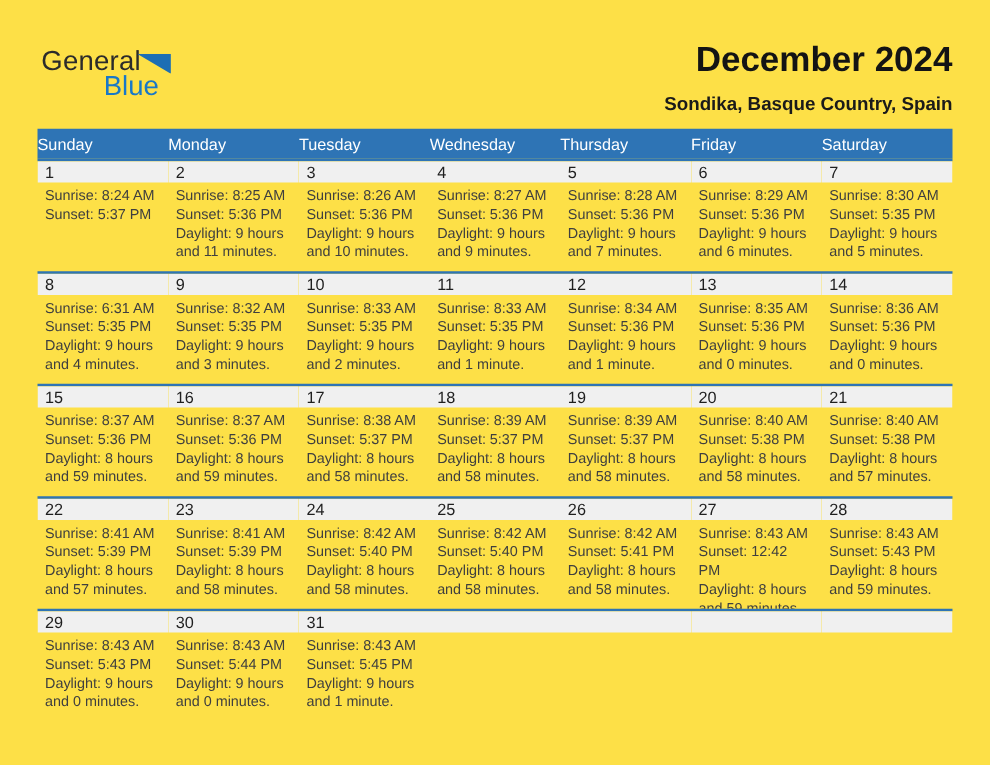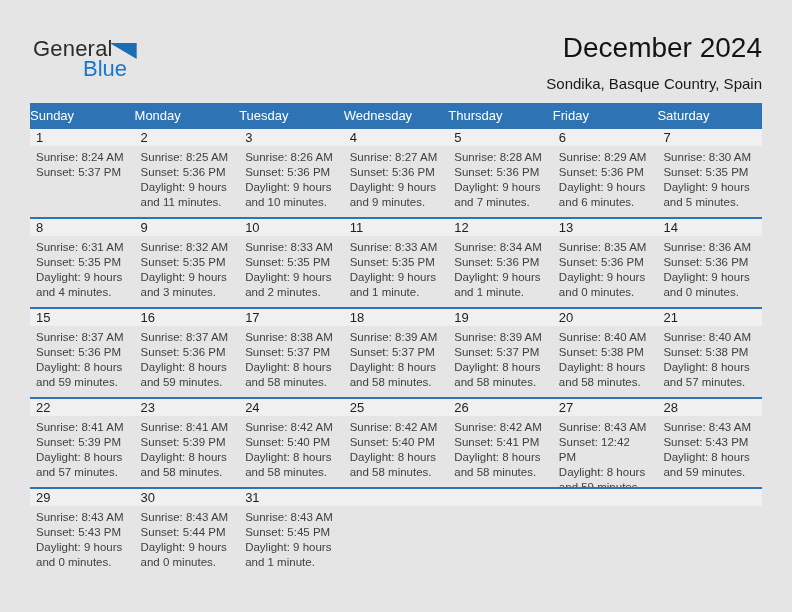--- a/index.html
+++ b/index.html
@@ -1,28 +1,28 @@
 <!DOCTYPE html>
 <html style="--header-blue: #2e74b5; --band-gray: #f0f0f0; --logo-blue: #1878c8; --triangle-blue: #1c6eb4;"><head>
 <meta charset="utf-8">
 <style>
   html,body{margin:0;padding:0;background:#ffffff;}
   body{width:792px;height:612px;overflow:hidden;}
-  .page{position:relative;width:792px;height:612px;font-family:"Liberation Sans",sans-serif;background:#e5e5e5;}
+  .page{position:relative;width:792px;height:612px;font-family:"Liberation Sans",sans-serif;background:#fde047;}
 
   
   .logo{position:absolute;left:33px;top:38px;line-height:1;}
   .logo-line1{display:flex;align-items:flex-end;}
   .logo-general{font-size:22px;color:#2b2b2b;letter-spacing:0.2px;}
   .logo-triangle{width:27px;height:16px;background:var(--triangle-blue,#1c6eb4);
     clip-path:polygon(0 0,100% 0,100% 100%);margin-left:-3px;margin-bottom:1px;}
   .logo-blue{font-size:22px;color:var(--logo-blue,#1878c8);margin-left:50px;margin-top:-2px;}
 
   
-  .titles{position:absolute;right:30px;top:32px;text-align:right;}
+  .titles{position:absolute;right:30px;top:32px;text-align:right;font-weight:bold;}
   .title{font-size:28px;color:#141414;}
   .subtitle{font-size:15px;color:#1a1a1a;margin-top:11px;}
 
   
   .cal{position:absolute;left:30px;top:103px;width:732px;}
   .weekdays{display:grid;grid-template-columns:repeat(7,1fr);background:var(--header-blue,#2e74b5);height:24px;align-items:center;}
   .wd{color:#ffffff;font-size:13px;padding-left:0;white-space:nowrap;overflow:hidden;}
   .week-row{display:grid;grid-template-columns:repeat(7,1fr);border-top:2px solid var(--header-blue,#2e74b5);height:88px;}
   .cell{overflow:hidden;}
   .num{height:17px;background:var(--band-gray,#f0f0f0);font-size:13px;line-height:17px;padding-left:6px;color:#1f1f1f;}

